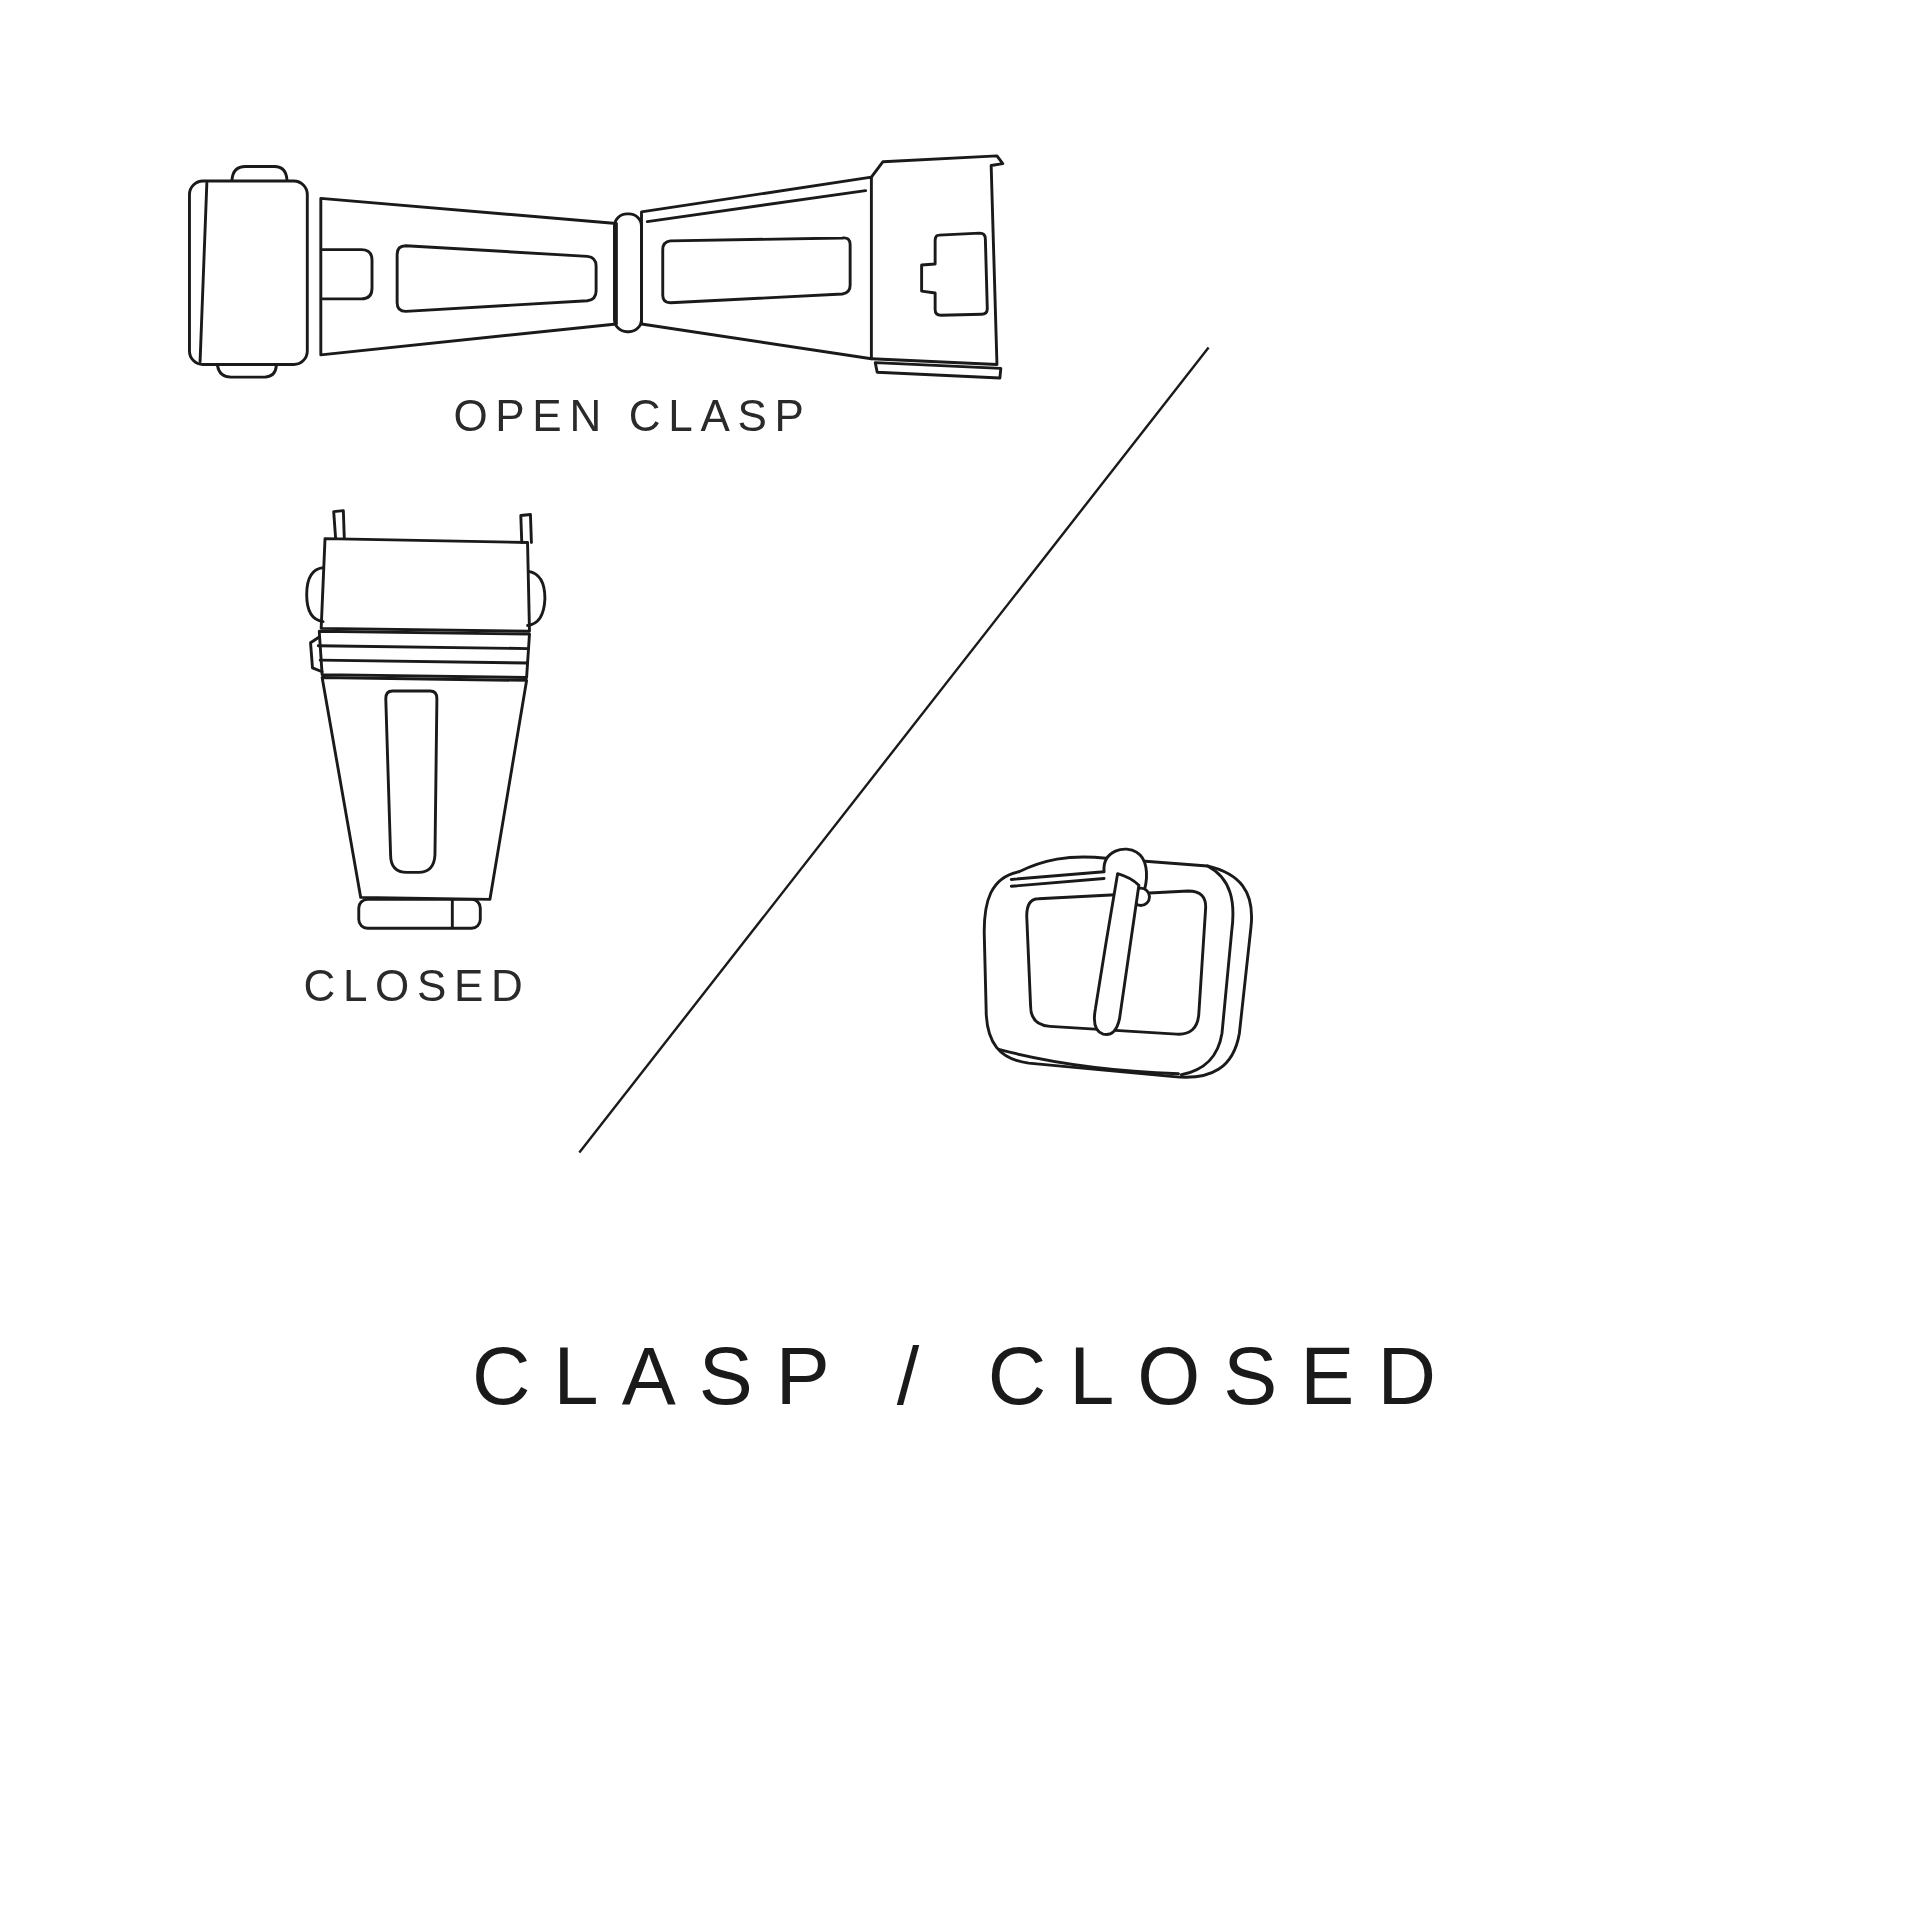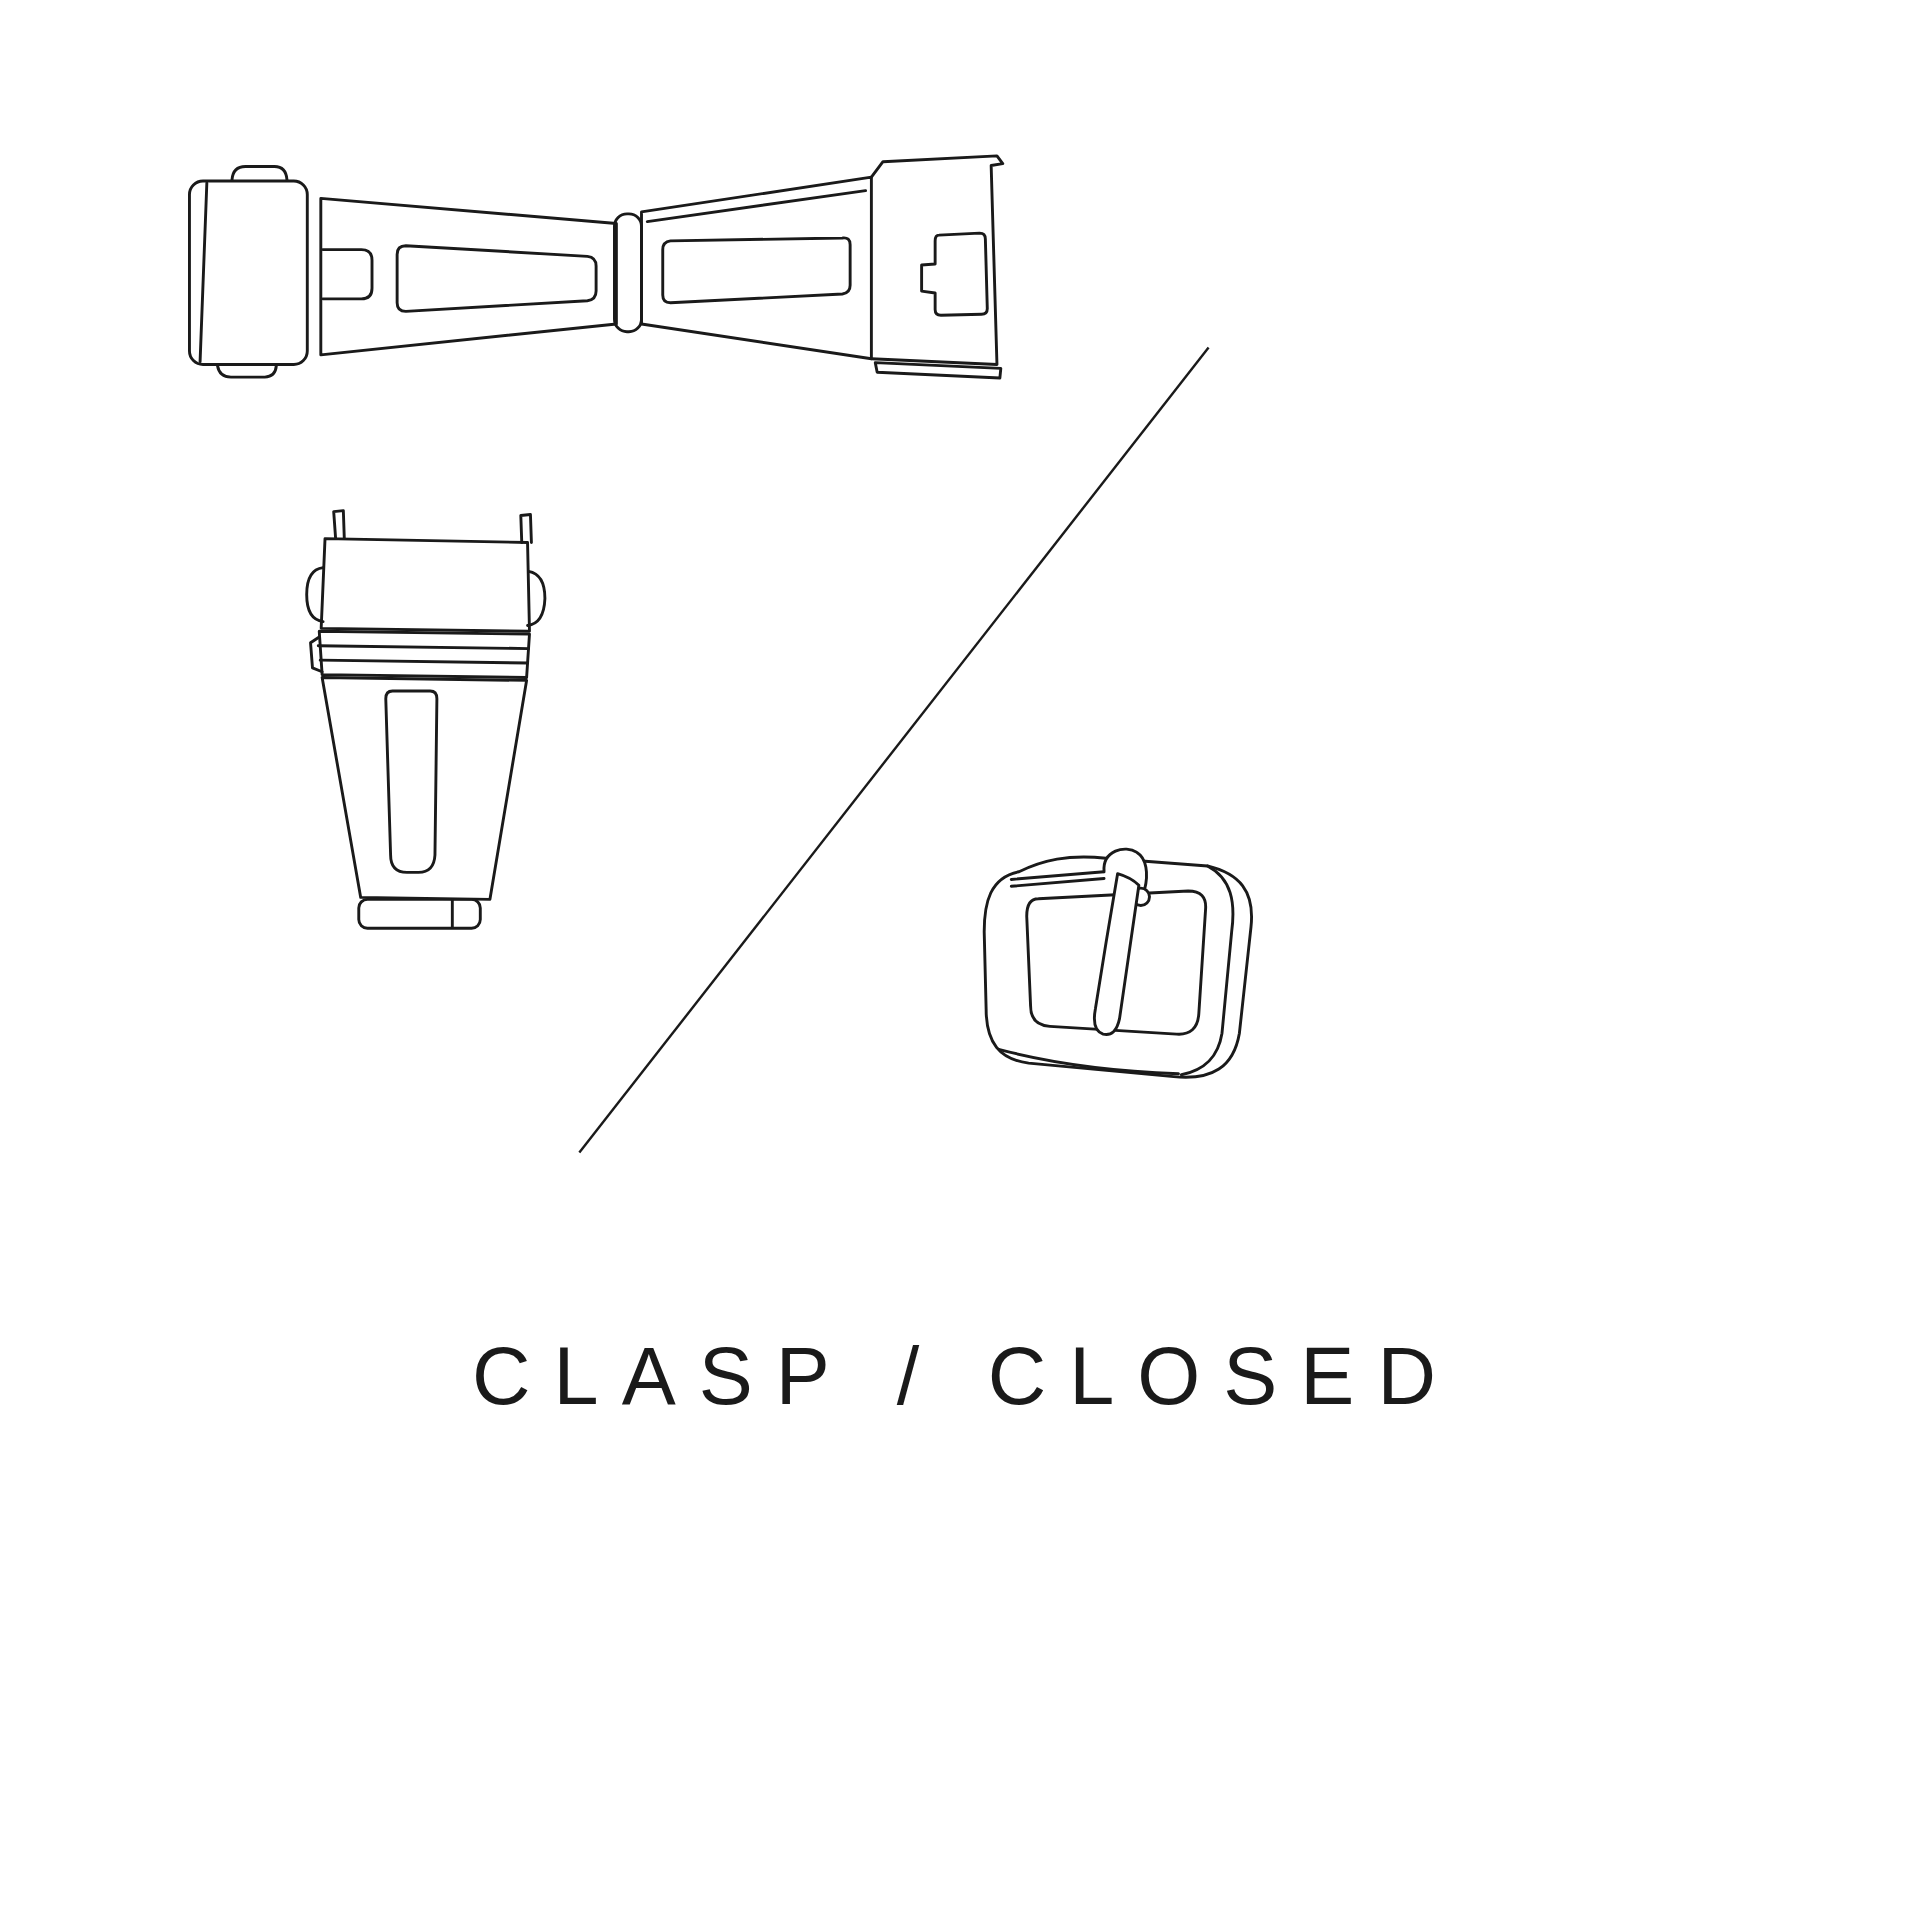--- a/index.html
+++ b/index.html
@@ -70,20 +70,21 @@
         <path d="M514 94 Q506 95 506 103 L506 150 Q506 158 514 158 L692 149 Q700 148 700 140 L700 98 Q700 90 692 91 Z"></path>
 
         <path d="M722 28 L734 12 L852 6 L858 14 L846 16 L852 222 L722 216"></path>
         <path d="M726 220 L856 226 L855 236 L728 230 Z"></path>
 
         <path d="M792 88 L834 86 Q840 86 840 92 L842 164 Q842 170 836 170 L794 171 Q788 171 788 165 L788 148 L774 146 L774 119 L788 118 L788 94 Q788 88 792 88 Z"></path>
       </g>
     </svg>
   </div>
 
+  <div class="caption" style="left:343px; top:391px; width:579px;">OPEN CLASP</div>
 
   <div class="fig" style="left:290px; top:502px; width:261px; height:434px;">
     <svg width="261" height="434" viewBox="0 0 270 450">
       <g class="lineart">
 
         <path d="M47 38 L45 10 L55 9 L56 38"></path>
         <path d="M240 42 L239 14 L249 13 L250 42"></path>
 
         <path d="M36 38 L246 42 L248 134 L32 131 Z"></path>
 
@@ -98,20 +99,21 @@
         <path d="M33 182 L245 185 L207 412 L73 410 Z"></path>
 
         <path d="M106 196 Q99 196 99 204 L104 366 Q104 384 121 384 L133 384 Q149 384 150 366 L152 204 Q152 196 145 196 Z"></path>
 
         <rect x="71" y="412" width="126" height="30" rx="9"></rect>
         <path d="M168 413 L168 441"></path>
       </g>
     </svg>
   </div>
 
+  <div class="caption" style="left:224px; top:961px; width:386px;">CLOSED</div>
 
   <div class="fig" style="left:560px; top:336px; width:666px; height:830px;">
     <svg width="666" height="830" viewBox="0 0 690 860">
       <line x1="672" y1="12" x2="20" y2="846" stroke="#1a1a1a" stroke-width="2.5"></line>
     </svg>
   </div>
 
   <div class="fig" style="left:961px; top:835px; width:319px; height:290px;">
     <svg width="319" height="290" viewBox="0 0 330 300">
       <g class="lineart">

